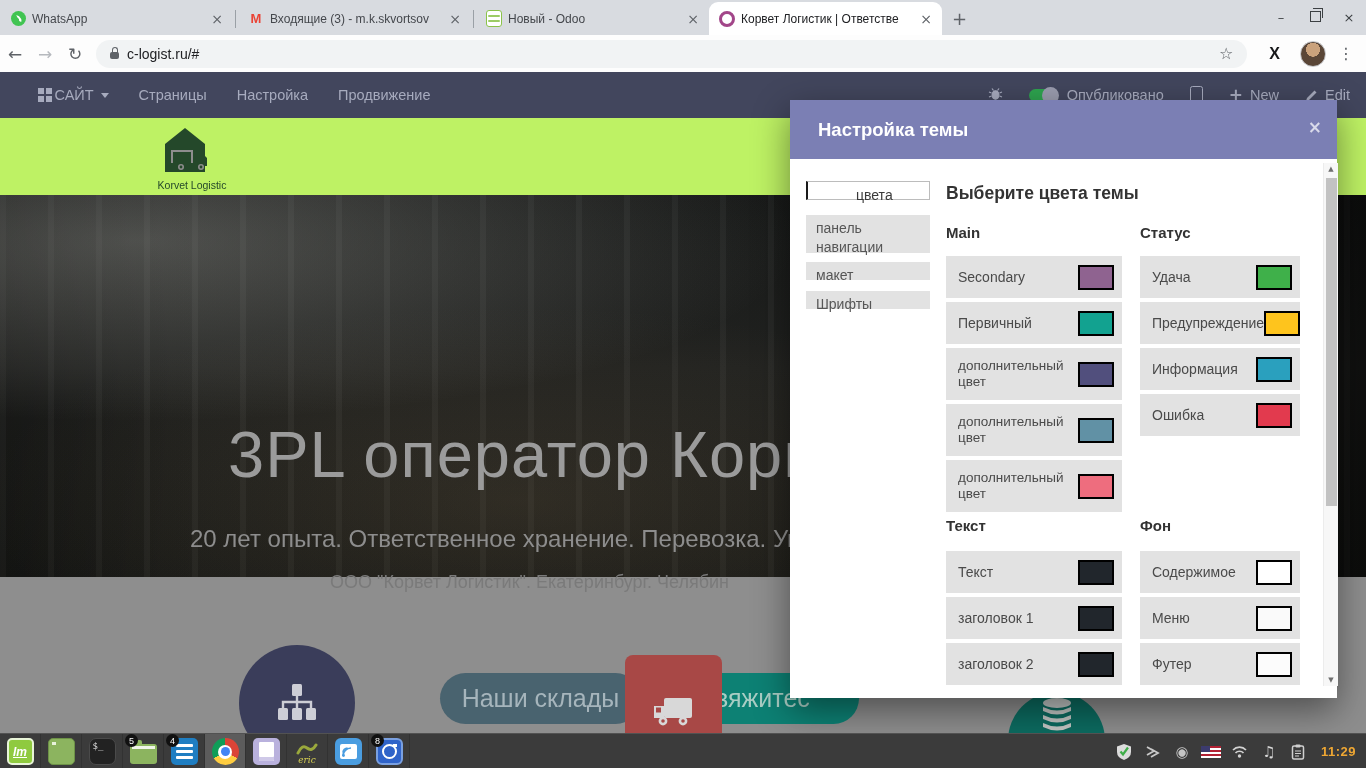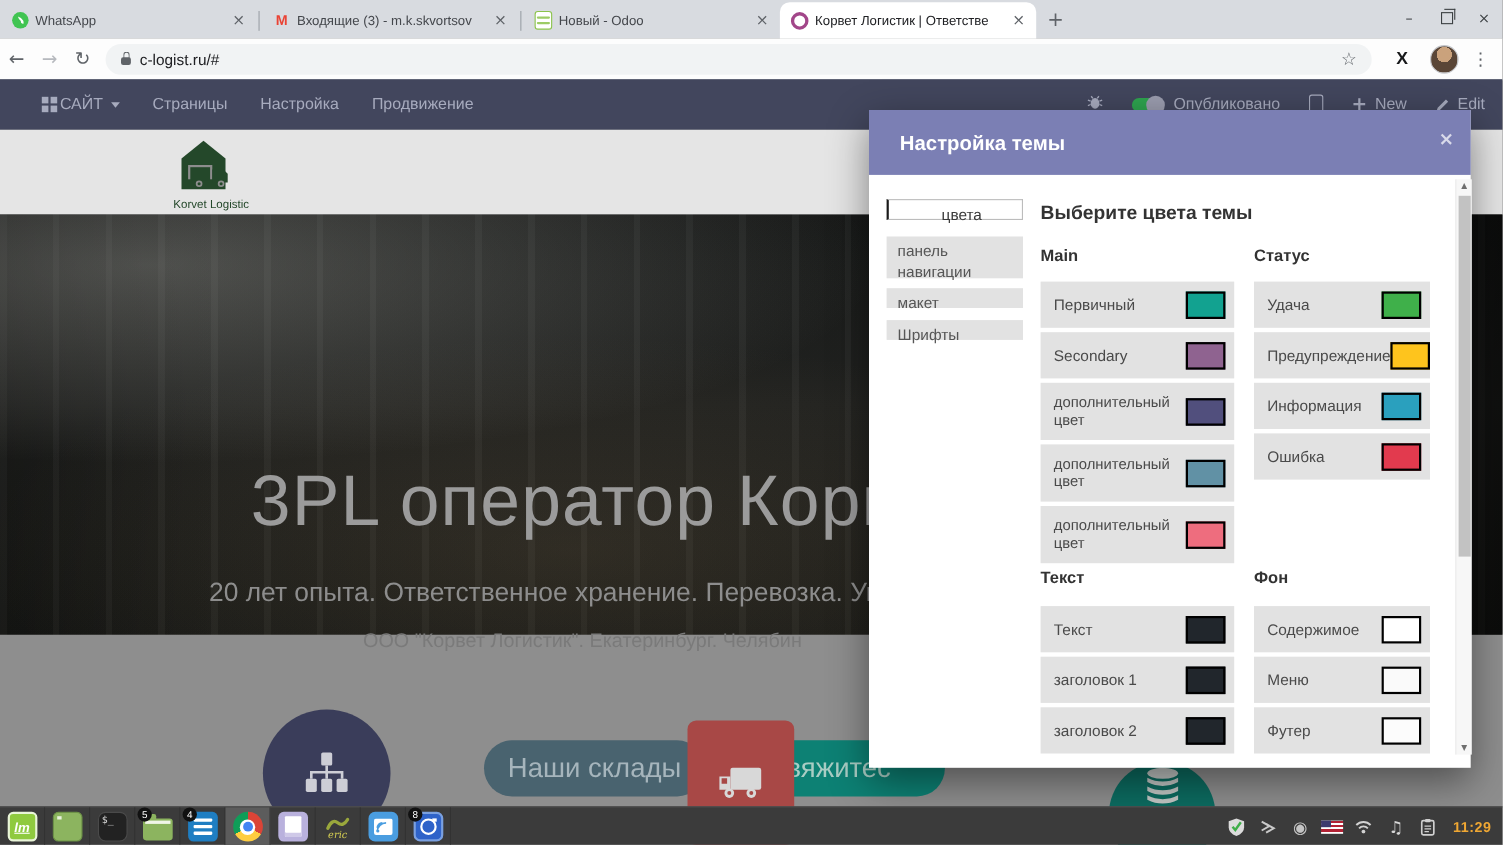--- a/index.html
+++ b/index.html
@@ -50,21 +50,21 @@
   .caret{width:0;height:0;border-left:4px solid transparent;border-right:4px solid transparent;border-top:5px solid #a7abbe;margin-left:7px;}
   .ob-right{margin-left:auto;display:flex;align-items:center;gap:26px;padding-right:16px;}
   .toggle{width:28px;height:13px;border-radius:7px;background:#2ea44f;position:relative;}
   .toggle .knob{position:absolute;right:-2px;top:-2px;width:17px;height:17px;border-radius:50%;background:#9b9daf;}
   .phone-ic{width:11px;height:17px;border:1.5px solid #a7abbe;border-radius:2.5px;position:relative;}
   .phone-ic:after{content:"";position:absolute;left:2px;bottom:1px;width:5px;height:1.5px;background:#a7abbe;}
   .ob-new,.ob-edit{display:flex;align-items:center;gap:7px;}
   .plus-g{font-size:17px;font-weight:bold;}
 
   
-  .sitenav{position:absolute;left:0;top:118px;width:1366px;height:77px;background:#e5e5e5;}
+  .sitenav{position:absolute;left:0;top:118px;width:1366px;height:77px;background:#bef264;}
   .logo-wrap{position:absolute;left:152px;top:6px;width:80px;text-align:center;}
   .logo-cap{font-size:10.5px;color:#24482a;margin-top:1px;}
   .slink{position:absolute;top:144px;font-size:18px;color:#6e6e6e;}
   .slink.first{color:#353535;font-weight:bold;}
 
   
   .hero{position:absolute;left:0;top:195px;width:1366px;height:382px;
     background:
       radial-gradient(ellipse at 10% 12%, rgba(205,205,198,0.30), transparent 38%),
       radial-gradient(ellipse at 38% 80%, rgba(140,115,80,0.18), transparent 45%),
@@ -316,26 +316,26 @@
 
     <div class="mheading">Выберите цвета темы</div>
 
     <div class="msec-title" style="left:156px;top:124px;">Main</div>
     <div class="msec-title" style="left:350px;top:124px;">Статус</div>
     <div class="msec-title" style="left:156px;top:417px;">Текст</div>
     <div class="msec-title" style="left:350px;top:417px;">Фон</div>
 
     <div class="mcol" style="left:156px;top:156px;width:176px;">
       <div class="crow">
+        <span class="clabel">Secondary</span>
+        <span class="swatch" style="background-color: rgb(143, 99, 144);"></span>
+      </div>
+      <div class="crow">
         <span class="clabel">Первичный</span>
         <span class="swatch" style="background-color: rgb(18, 162, 144);"></span>
-      </div>
-      <div class="crow">
-        <span class="clabel">Secondary</span>
-        <span class="swatch" style="background-color: rgb(143, 99, 144);"></span>
       </div>
       <div class="crow tall">
         <span class="clabel">дополнительный цвет</span>
         <span class="swatch" style="background-color: rgb(81, 79, 125);"></span>
       </div>
       <div class="crow tall">
         <span class="clabel">дополнительный цвет</span>
         <span class="swatch" style="background-color: rgb(97, 145, 165);"></span>
       </div>
       <div class="crow tall">

